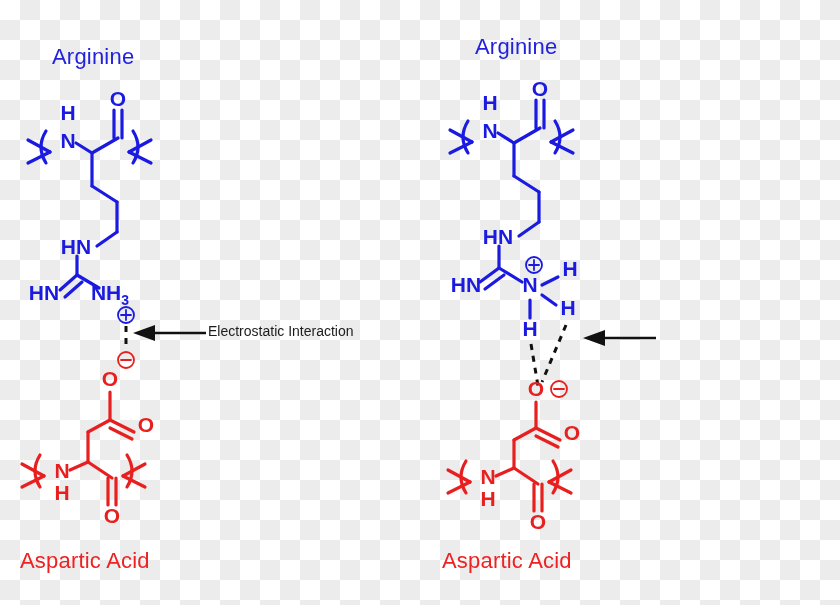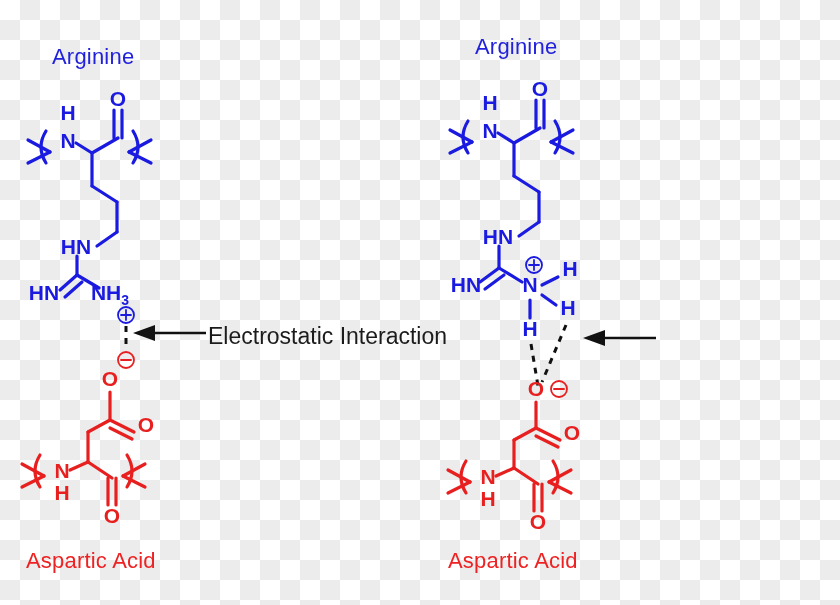--- a/index.html
+++ b/index.html
@@ -41,30 +41,30 @@
     overflow: visible;
   }
 
   .title-label {
     position: absolute;
     font-size: 22px;
     letter-spacing: 0.2px;
     white-space: nowrap;
   }
   .title-arginine { color: #2222dd; }
-  .title-aspartic { color: #ee2222; margin-left: 6px; }
+  .title-aspartic { color: #ee2222; }
 
   #title-arg-left  { left: 52px;  top: 44px; }
   #title-asp-left  { left: 20px;  top: 548px; }
   #title-arg-right { left: 55px;  top: 34px; }
   #title-asp-right { left: 22px;  top: 548px; }
 
   .annotation-label {
     position: absolute;
-    font-size: 23px;
+    font-size: 14px;
     color: #1b1b1b;
     white-space: nowrap;
   }
   #label-electrostatic { left: 208px; top: 323px; }
 
   .atom {
     font-family: "Liberation Sans", sans-serif;
     font-weight: bold;
     font-size: 21px;
   }

